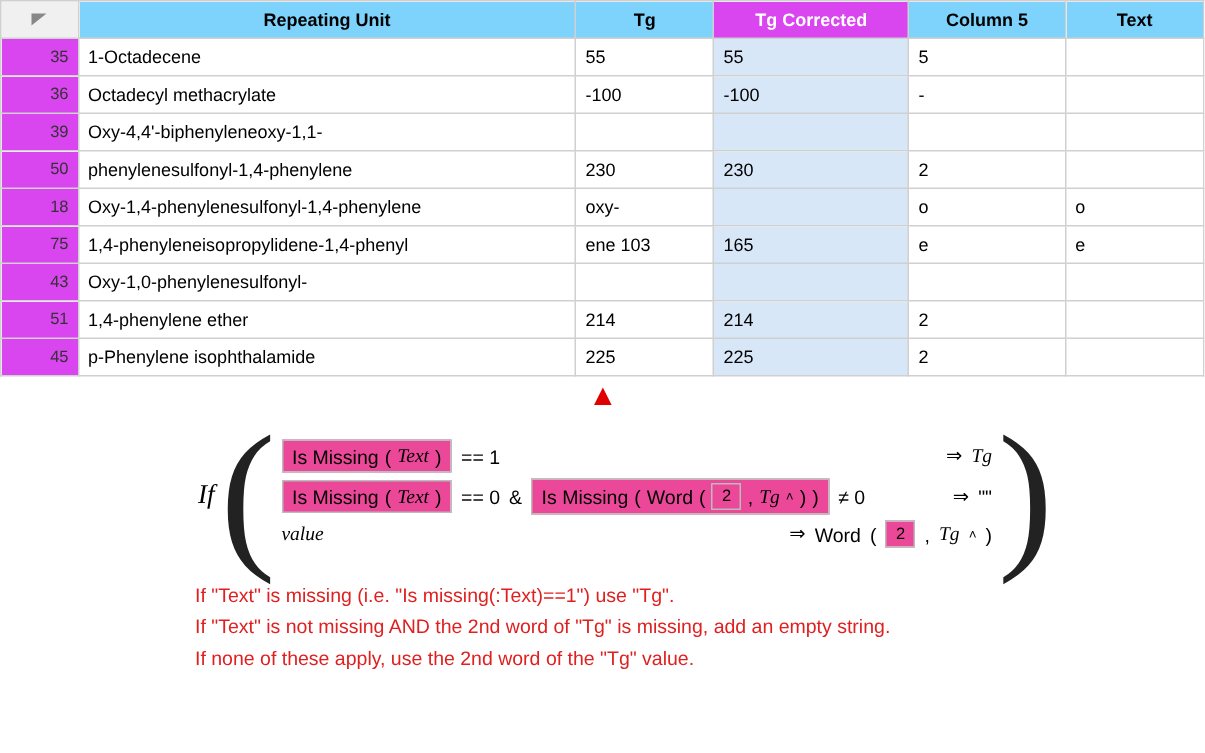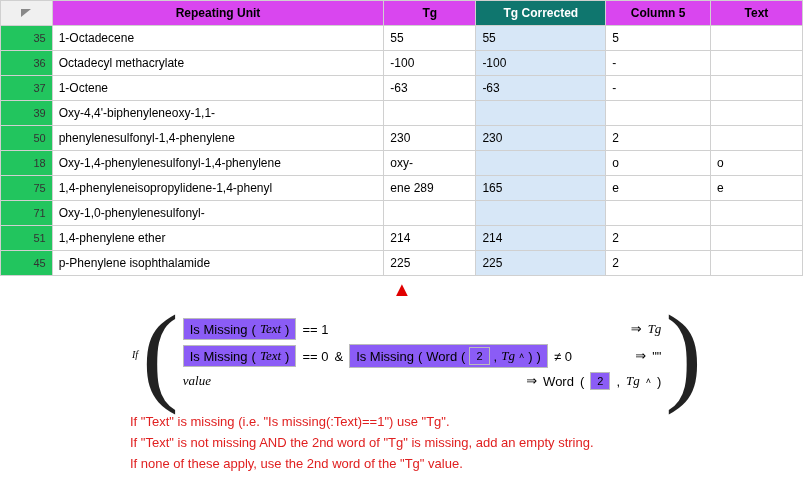--- a/index.html
+++ b/index.html
@@ -17,30 +17,30 @@
   th, td {
     border: 1px solid #d0d0d0;
     padding: 3px 6px;
     text-align: left;
     font-size: 12px;
     height: 18px;
     white-space: nowrap;
     overflow: hidden;
   }
   th {
-    background: #d946ef;
+    background: #7dd3fc;
     font-weight: bold;
     text-align: center;
   }
   th.sel {
-    background: #0f766e;
+    background: #d946ef;
     color: #fff;
   }
   td.rownum {
-    background: #22c55e;
+    background: #d946ef;
     text-align: right;
     width: 28px;
     color: #333;
     font-size: 11px;
   }
   td.sel {
     background: #d7e7f7;
   }
   .corner {
     background: #f0f0f0;
@@ -91,21 +91,21 @@
     padding: 4px 4px;
   }
   .frow {
     display: flex;
     align-items: center;
     gap: 6px;
     margin: 2px 0;
   }
   .box {
     border: 1px solid #bbb;
-    background: #8b5cf6;
+    background: #ec4899;
     padding: 2px 6px;
     display: inline-flex;
     align-items: center;
     gap: 4px;
   }
   .small { font-size: 11px; }
   .italic { font-style: italic; font-family: "Times New Roman", serif; }
   .arrow-impl { font-family: "Times New Roman", serif; }
   .sub { font-size: 9px; vertical-align: sub; }
   .explain {
@@ -145,28 +145,20 @@
       </tr>
       <tr>
         <td class="rownum">36</td>
         <td class="col-ru">Octadecyl methacrylate</td>
         <td class="col-tg">-100</td>
         <td class="col-tgc sel">-100</td>
         <td class="col-c5">-</td>
         <td class="col-txt"></td>
       </tr>
       <tr>
-        <td class="rownum">37</td>
-        <td class="col-ru">1-Octene</td>
-        <td class="col-tg">-63</td>
-        <td class="col-tgc sel">-63</td>
-        <td class="col-c5">-</td>
-        <td class="col-txt"></td>
-      </tr>
-      <tr>
         <td class="rownum">39</td>
         <td class="col-ru">Oxy-4,4'-biphenyleneoxy-1,1-</td>
         <td class="col-tg"></td>
         <td class="col-tgc sel"></td>
         <td class="col-c5"></td>
         <td class="col-txt"></td>
       </tr>
       <tr>
         <td class="rownum">50</td>
         <td class="col-ru">phenylenesulfonyl-1,4-phenylene</td>
@@ -179,27 +171,27 @@
         <td class="rownum">18</td>
         <td class="col-ru">Oxy-1,4-phenylenesulfonyl-1,4-phenylene</td>
         <td class="col-tg">oxy-</td>
         <td class="col-tgc sel"></td>
         <td class="col-c5">o</td>
         <td class="col-txt">o</td>
       </tr>
       <tr>
         <td class="rownum">75</td>
         <td class="col-ru"> 1,4-phenyleneisopropylidene-1,4-phenyl</td>
-        <td class="col-tg">ene 289</td>
+        <td class="col-tg">ene 103</td>
         <td class="col-tgc sel">165</td>
         <td class="col-c5">e</td>
         <td class="col-txt">e</td>
       </tr>
       <tr>
-        <td class="rownum">71</td>
+        <td class="rownum">43</td>
         <td class="col-ru">Oxy-1,0-phenylenesulfonyl-</td>
         <td class="col-tg"></td>
         <td class="col-tgc sel"></td>
         <td class="col-c5"></td>
         <td class="col-txt"></td>
       </tr>
       <tr>
         <td class="rownum">51</td>
         <td class="col-ru">1,4-phenylene ether</td>
         <td class="col-tg">214</td>
@@ -216,21 +208,21 @@
         <td class="col-txt"></td>
       </tr>
     </tbody>
 </table>
 
 <div class="arrow-wrap">
   <span class="arrow">▲</span>
 </div>
 
 <div class="formula-box">
-  <span class="lead italic" style="align-self:center;font-size:10px;margin-right:4px">If</span>
+  <span class="lead italic" style="align-self:center;font-size:18px;margin-right:4px">If</span>
   <span class="big-paren">(</span>
   <div class="formula-rows">
     <div class="frow">
       <span class="box">
         <span>Is Missing</span>
         <span>(</span>
           <span class="italic">Text</span>
           <span>)</span>
       </span>
       <span>== 1</span>

